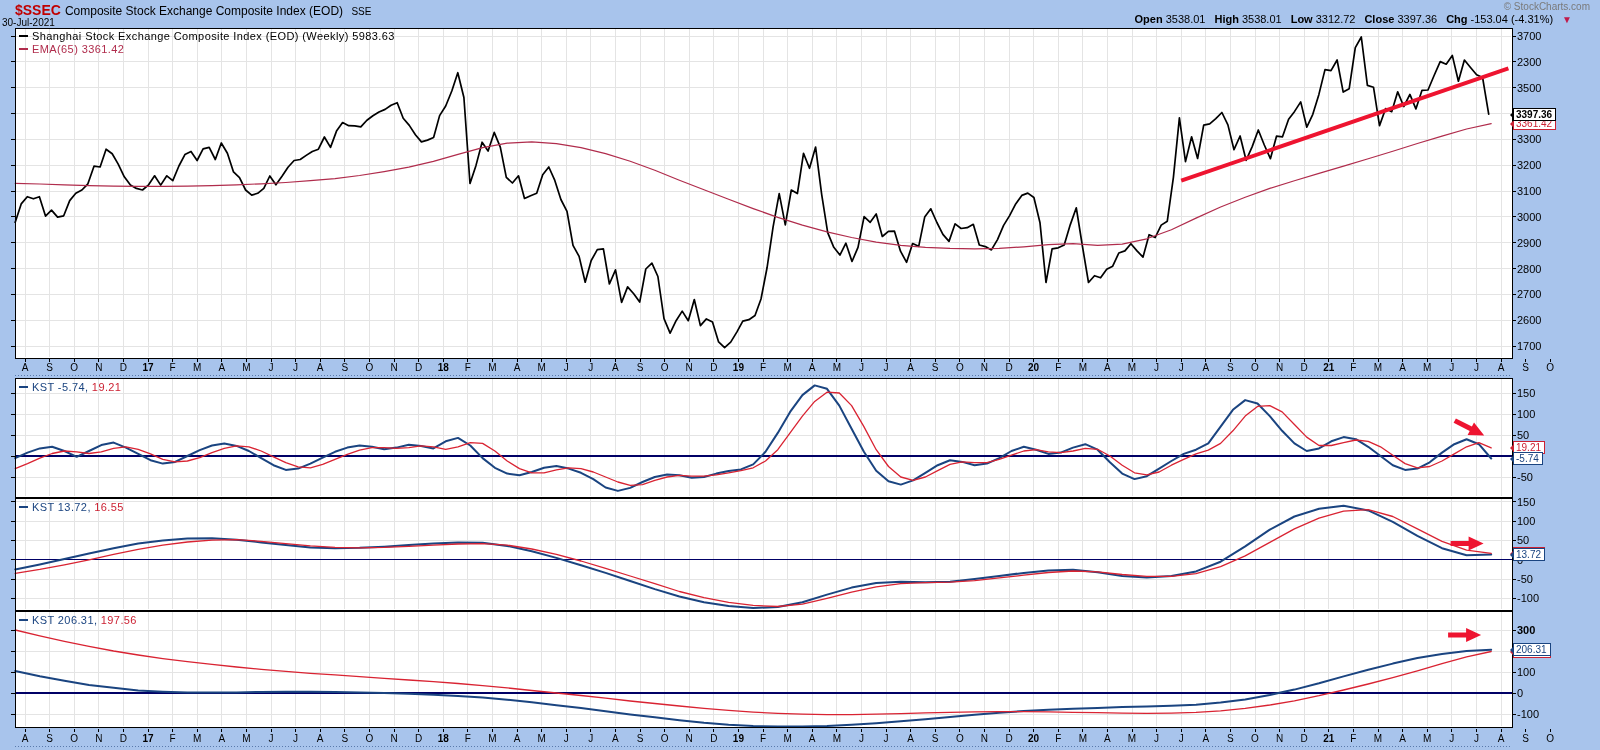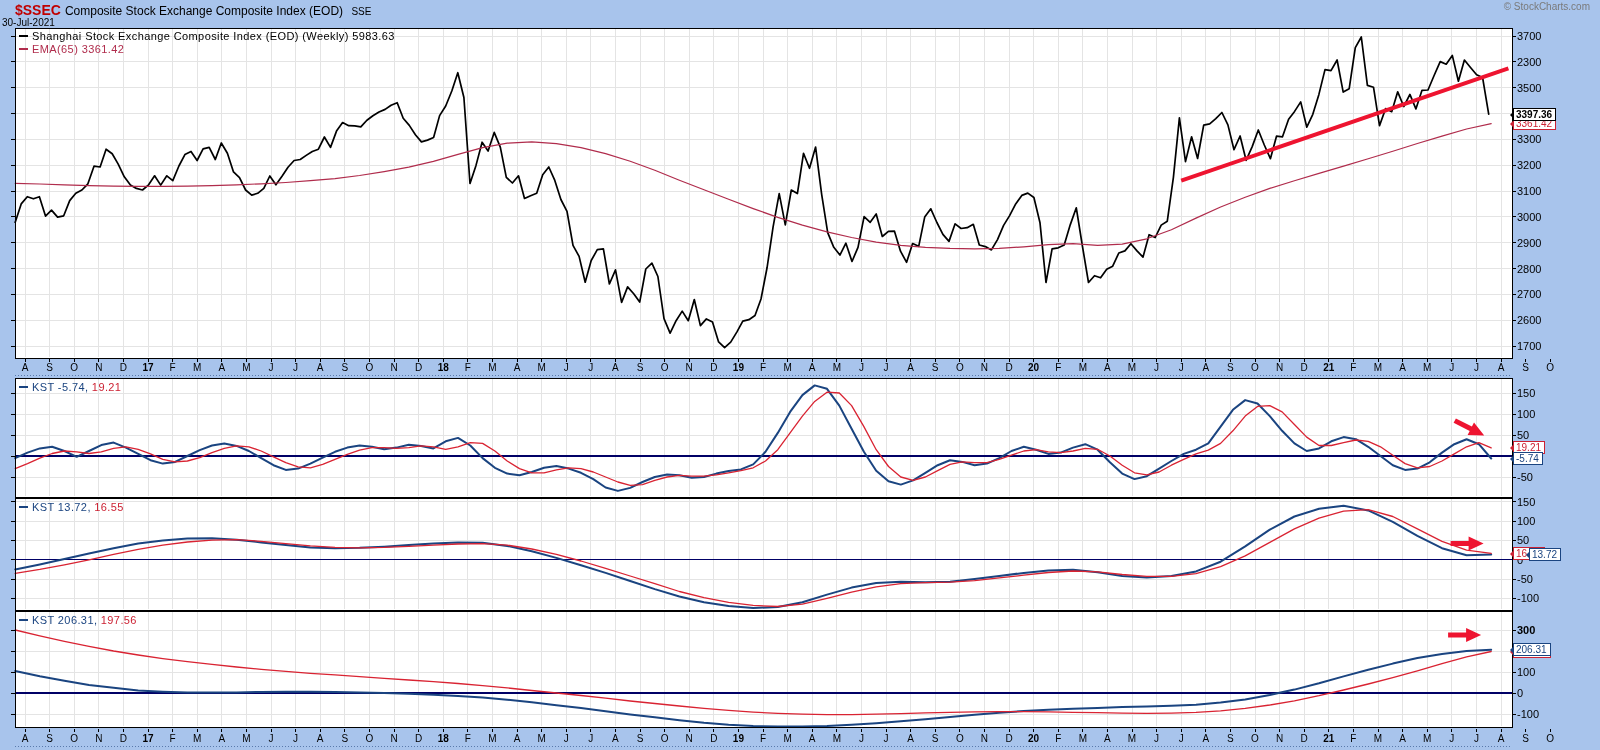--- a/index.html
+++ b/index.html
@@ -41,20 +41,21 @@
 <body>
 
 <div id="stage">
 
   <div class="hdr-title">
     <span class="sym">$SSEC</span><span>Composite Stock Exchange Composite Index (EOD)</span>
     <span class="exch">SSE</span>
   </div>
   <div class="hdr-date">30-Jul-2021</div>
   <div class="copyright">© StockCharts.com</div>
+  <div class="ohlc" id="ohlc"><b>Open</b><span class="val">3538.01</span><b>High</b><span class="val">3538.01</span><b>Low</b><span class="val">3312.72</span><b>Close</b><span class="val">3397.36</span><b>Chg</b><span class="val">-153.04 (-4.31%)</span><span class="tri">▼</span></div>
 
   <svg id="chart-svg" width="1600" height="750">
       <g>
         <rect x="15" y="28" width="1497" height="330" fill="#ffffff"></rect>
         <g shape-rendering="crispEdges">
           <line x1="25" y1="29" x2="25" y2="357" stroke="#e4e4e4" stroke-width="1"></line>
           <line x1="49.6" y1="29" x2="49.6" y2="357" stroke="#e4e4e4" stroke-width="1"></line>
           <line x1="74.2" y1="29" x2="74.2" y2="357" stroke="#e4e4e4" stroke-width="1"></line>
           <line x1="98.80000000000001" y1="29" x2="98.80000000000001" y2="357" stroke="#e4e4e4" stroke-width="1"></line>
           <line x1="123.4" y1="29" x2="123.4" y2="357" stroke="#e4e4e4" stroke-width="1"></line>
@@ -729,17 +730,17 @@
       <div class="ytick" style="left: 1517px; top: 665.992px;">100</div>
       <div class="ytick" style="left: 1517px; top: 686.987px;">0</div>
       <div class="ytick" style="left: 1517px; top: 707.983px;">-100</div>
     </div>
   <div id="boxes">
       <div class="vbox vb-red" style="top: 116.976px;">3361.42</div>
       <div class="vbox vb-black" style="top: 107.692px;">3397.36</div>
       <div class="vbox vb-red" style="top: 441.434px;">19.21</div>
       <div class="vbox vb-blue" style="top: 451.914px;">-5.74</div>
       <div class="vbox vb-red" style="top: 546.901px;">16.55</div>
-      <div class="vbox vb-blue" style="top: 547.994px; margin-left: 16px;">13.72</div>
+      <div class="vbox vb-blue" style="top: 547.994px;">13.72</div>
       <div class="vbox vb-red" style="top: 645.009px;">197.56</div>
       <div class="vbox vb-blue" style="top: 643.172px;">206.31</div>
     </div>
 </div>
 
 </body></html>

